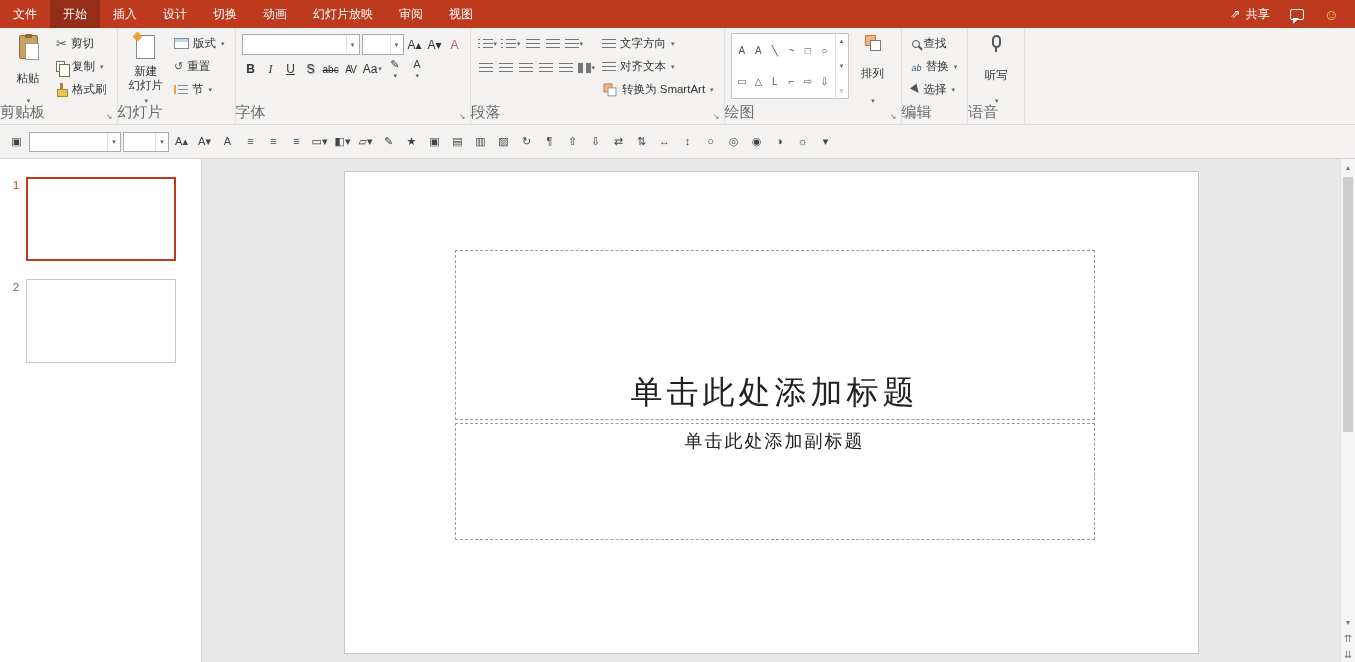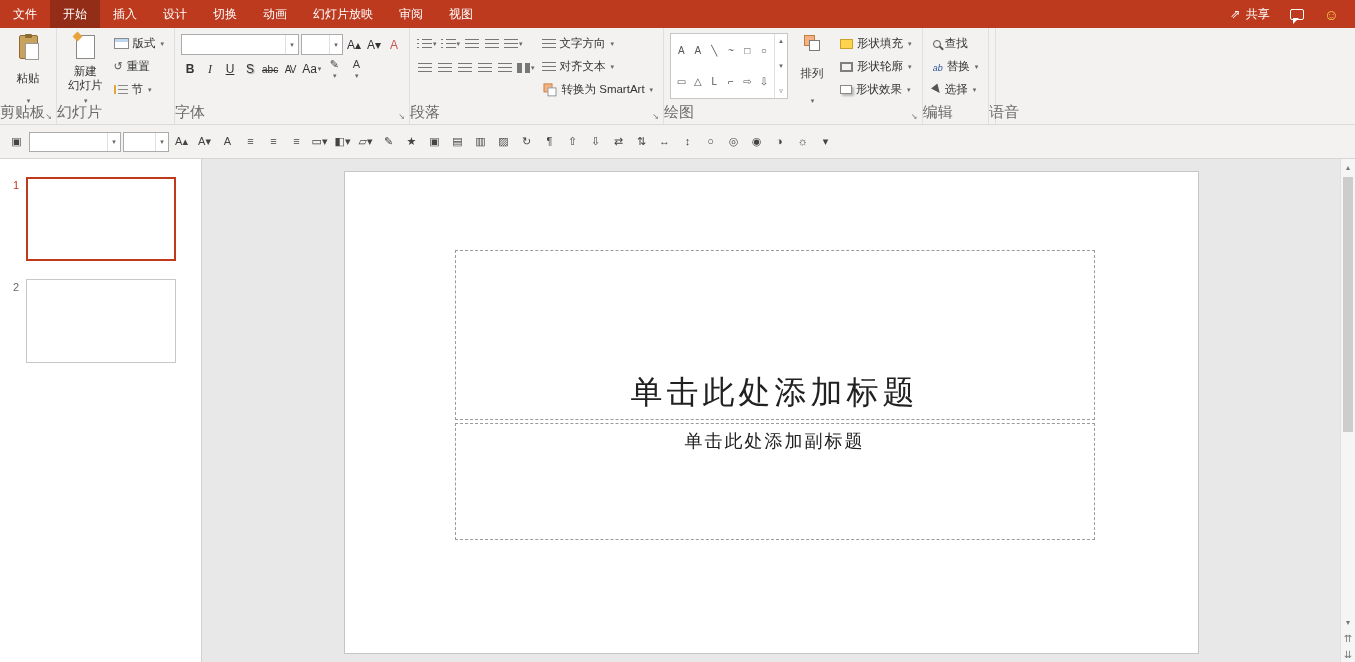--- a/index.html
+++ b/index.html
@@ -139,20 +139,34 @@
   </div>
 
   <div class="ribbon">
 
     <div class="group">
       <div class="gc">
         <div class="bigbtn da">
           <span class="ic-paste"></span>
           <span class="cap">粘贴</span>
         </div>
+        <div class="smcol">
+          <div class="smbtn">
+            <span class="ic-cut"></span>
+            <span>剪切</span>
+          </div>
+          <div class="smbtn da">
+            <span class="ic-copy"></span>
+            <span>复制</span>
+          </div>
+          <div class="smbtn">
+            <span class="ic-fp"></span>
+            <span>格式刷</span>
+          </div>
+        </div>
       </div>
       <span class="group-label">剪贴板</span>
       <span class="launch"></span>
     </div>
 
     <div class="group">
       <div class="gc">
         <div class="bigbtn da">
           <span class="ic-newslide"></span>
           <span class="cap">新建
@@ -299,34 +313,20 @@
           <div class="gal-side">
             <span>▴</span>
               <span>▾</span>
               <span>▿</span>
           </div>
         </div>
         <div class="bigbtn da">
           <span class="ic-arrange"></span>
           <span class="cap">排列</span>
         </div>
-        <div class="smcol">
-          <div class="smbtn da">
-            <span class="ic-fill"></span>
-            <span>形状填充</span>
-          </div>
-          <div class="smbtn da">
-            <span class="ic-outline"></span>
-            <span>形状轮廓</span>
-          </div>
-          <div class="smbtn da">
-            <span class="ic-effects"></span>
-            <span>形状效果</span>
-          </div>
-        </div>
       </div>
       <span class="group-label">绘图</span>
       <span class="launch"></span>
     </div>
 
     <div class="group">
       <div class="gc">
         <div class="smcol">
           <div class="smbtn">
             <span class="mag2"></span>
@@ -339,20 +339,26 @@
           <div class="smbtn da">
             <span class="cursorpt"></span>
             <span>选择</span>
           </div>
         </div>
       </div>
       <span class="group-label">编辑</span>
     </div>
 
     <div class="group">
+      <div class="gc">
+        <div class="bigbtn da">
+          <span class="ic-mic"></span>
+          <span class="cap">听写</span>
+        </div>
+      </div>
       <span class="group-label">语音</span>
     </div>
   </div>
 
   <div class="tb2">
     <button class="tb2-btn">
         <span class="g">▣</span>
       </button>
     <div class="combo" style="width:92px">
       <span class="val"></span>

